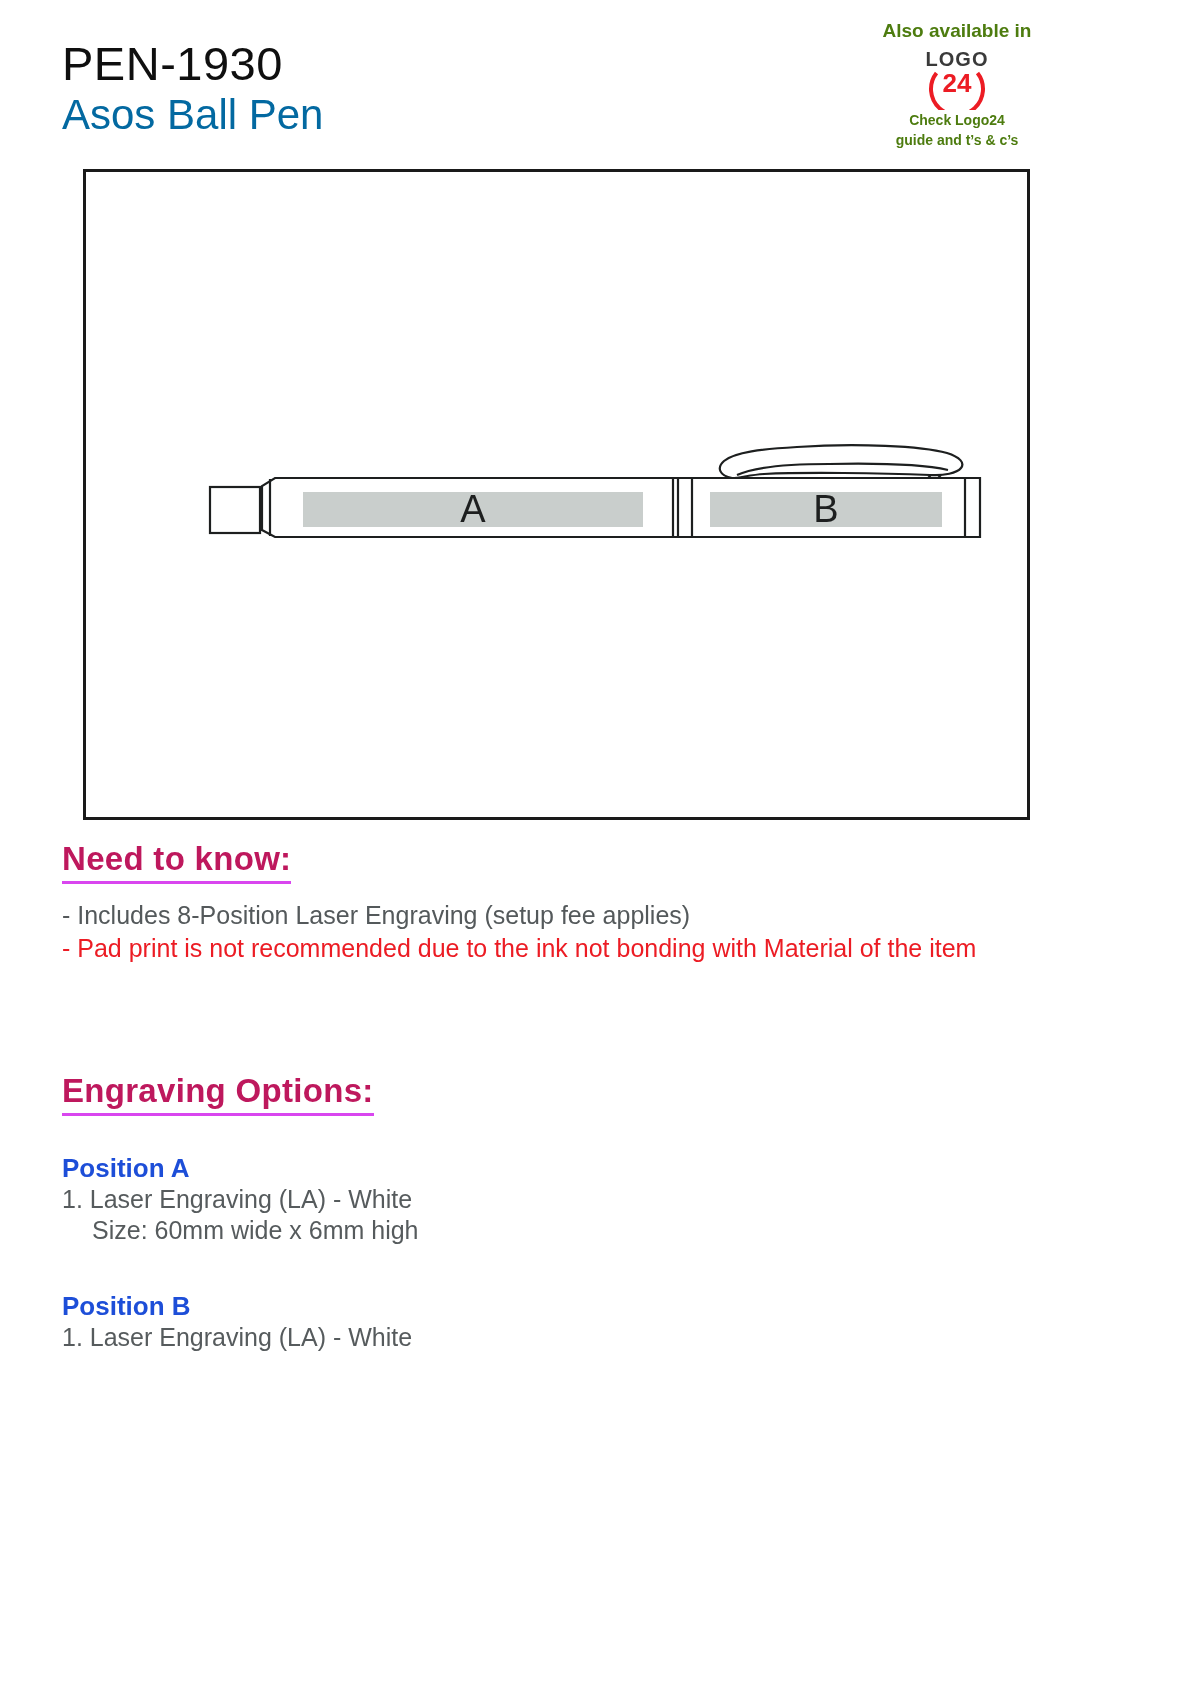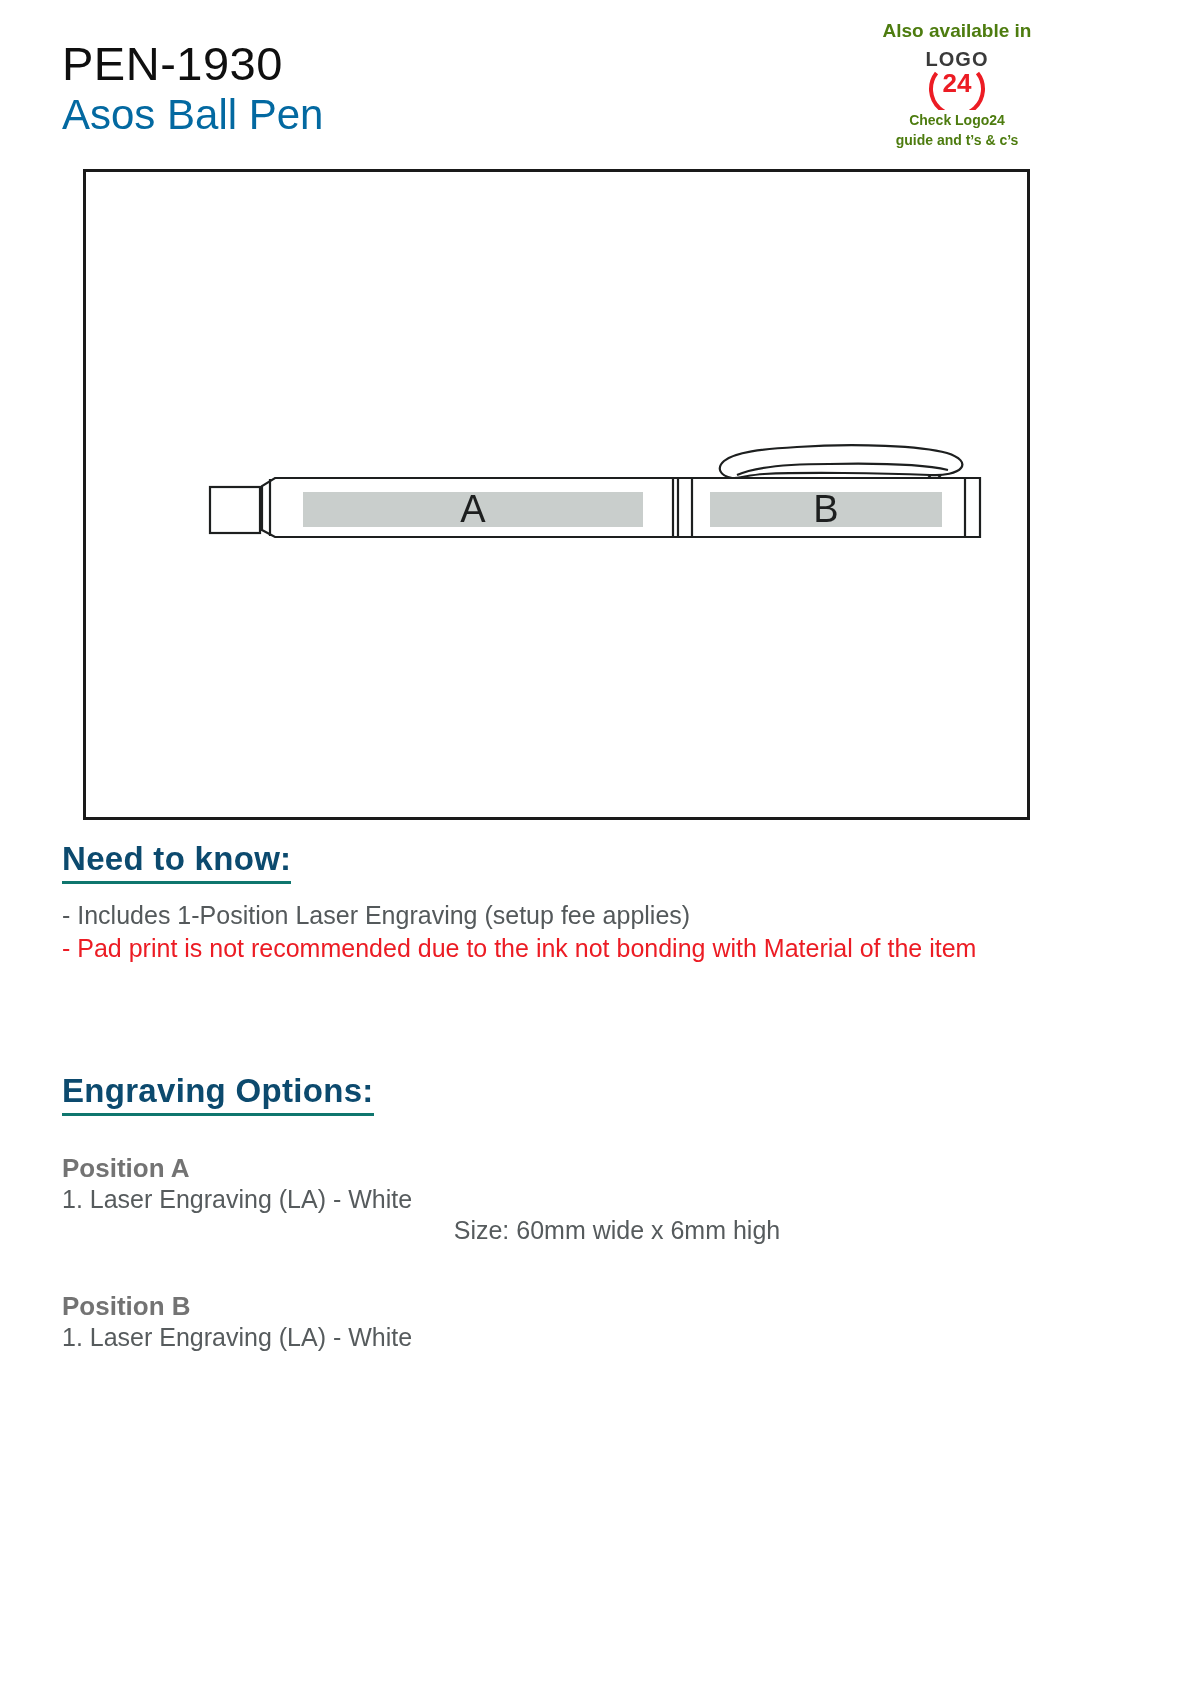--- a/index.html
+++ b/index.html
@@ -45,33 +45,33 @@
     font-size:38px; fill:#1d1f1f; font-weight:normal;
   }
 
   
   .section { position:absolute; left:62px; }
   .need-to-know { top:840px; width:1080px; }
   .branding { top:1072px; width:1080px; }
 
   .section-heading {
     display:inline-block;
-    font-size:33px; font-weight:bold; color:#0c4a6e;
-    border-bottom:3px solid #0f766e; padding-bottom:3px;
+    font-size:33px; font-weight:bold; color:#be185d;
+    border-bottom:3px solid #d946ef; padding-bottom:3px;
     letter-spacing:0.3px;
   }
   .ntk-items { margin-top:15px; }
   .ntk-item { font-size:25px; line-height:33px; color:#54595b; }
   .ntk-item.red { color:#ec1c24; }
 
   .position-group { margin-top:44px; }
   .position-group.first { margin-top:36px; }
-  .position-title { font-size:26px; font-weight:bold; color:#737373; line-height:32px; }
+  .position-title { font-size:26px; font-weight:bold; color:#1d4ed8; line-height:32px; }
   .position-line { font-size:25px; color:#565b5d; line-height:31px; }
-  .position-line.indent { padding-left:30px;text-align:center; }
+  .position-line.indent { padding-left:30px; }
 </style>
 </head>
 <body>
 
 <div class="header-left">
   <div class="sku">PEN-1930</div>
   <div class="product-name">Asos Ball Pen</div>
 </div>
 
 <div class="header-right">
@@ -106,21 +106,21 @@
     <rect class="band" x="217" y="320" width="340" height="35"></rect>
     <rect class="band" x="624" y="320" width="232" height="35"></rect>
     <text class="pos-letter" x="387" y="350" text-anchor="middle">A</text>
     <text class="pos-letter" x="740" y="350" text-anchor="middle">B</text>
   </svg>
 </div>
 
 <div class="section need-to-know">
   <div class="section-heading">Need to know:</div>
   <div class="ntk-items">
-    <div class="ntk-item">- Includes 1-Position Laser Engraving (setup fee applies)</div>
+    <div class="ntk-item">- Includes 8-Position Laser Engraving (setup fee applies)</div>
     <div class="ntk-item red">- Pad print is not recommended due to the ink not bonding with Material of the item</div>
   </div>
 </div>
 
 <div class="section branding">
   <div class="section-heading">Engraving Options:</div>
 
   <div class="position-group first">
     <div class="position-title">Position A</div>
     <div class="position-line">1. Laser Engraving (LA) - White</div>

